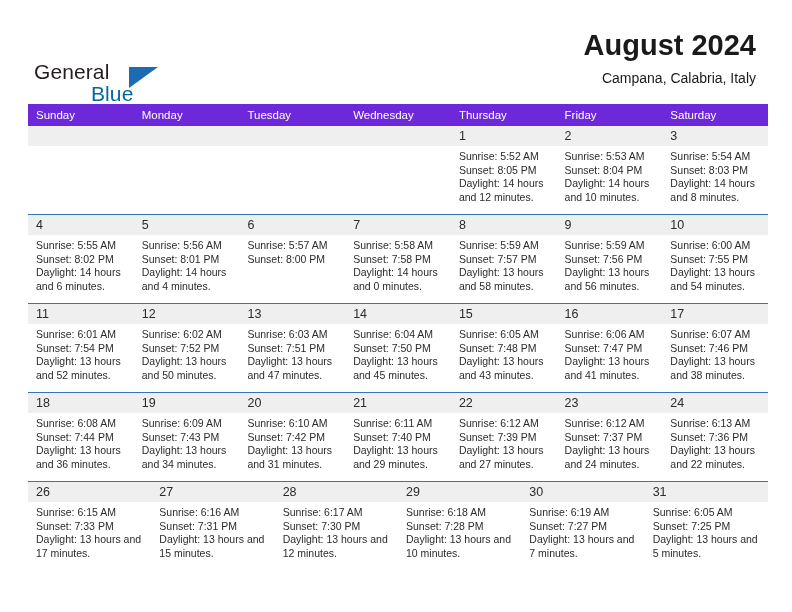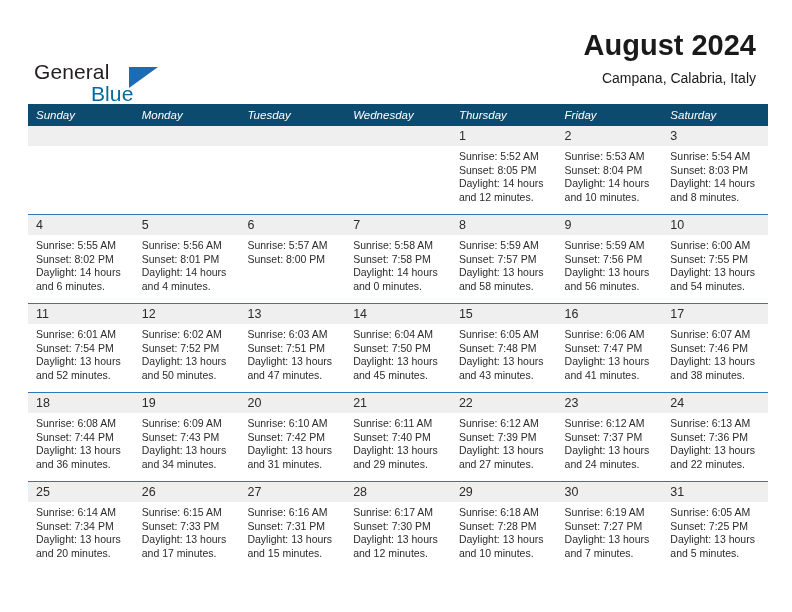--- a/index.html
+++ b/index.html
@@ -92,22 +92,21 @@
   .calendar {
     position: absolute;
     left: 28px;
     top: 104px;
     width: 740px;
   }
   .weekday-header {
     display: flex;
     width: 740px;
     height: 22px;
-    background: #0c4a6e;
-    font-style: italic;
+    background: #6d28d9;
   }
   .weekday-cell {
     flex: 1 1 0;
     color: #ffffff;
     font-size: 11.5px;
     line-height: 22px;
     padding-left: 8px;
     box-sizing: border-box;
     white-space: nowrap;
     overflow: hidden;
@@ -397,28 +396,20 @@
             <div class="daynum-band"><span class="daynum">24</span></div>
             <div class="day-info">
               <div>Sunrise: 6:13 AM</div>
               <div>Sunset: 7:36 PM</div>
               <div class="daylight">Daylight: 13 hours and 22 minutes.</div>
             </div>
           </div>
         </div>
         <div class="week-row">
           <div class="day-cell">
-            <div class="daynum-band"><span class="daynum">25</span></div>
-            <div class="day-info">
-              <div>Sunrise: 6:14 AM</div>
-              <div>Sunset: 7:34 PM</div>
-              <div class="daylight">Daylight: 13 hours and 20 minutes.</div>
-            </div>
-          </div>
-          <div class="day-cell">
             <div class="daynum-band"><span class="daynum">26</span></div>
             <div class="day-info">
               <div>Sunrise: 6:15 AM</div>
               <div>Sunset: 7:33 PM</div>
               <div class="daylight">Daylight: 13 hours and 17 minutes.</div>
             </div>
           </div>
           <div class="day-cell">
             <div class="daynum-band"><span class="daynum">27</span></div>
             <div class="day-info">

